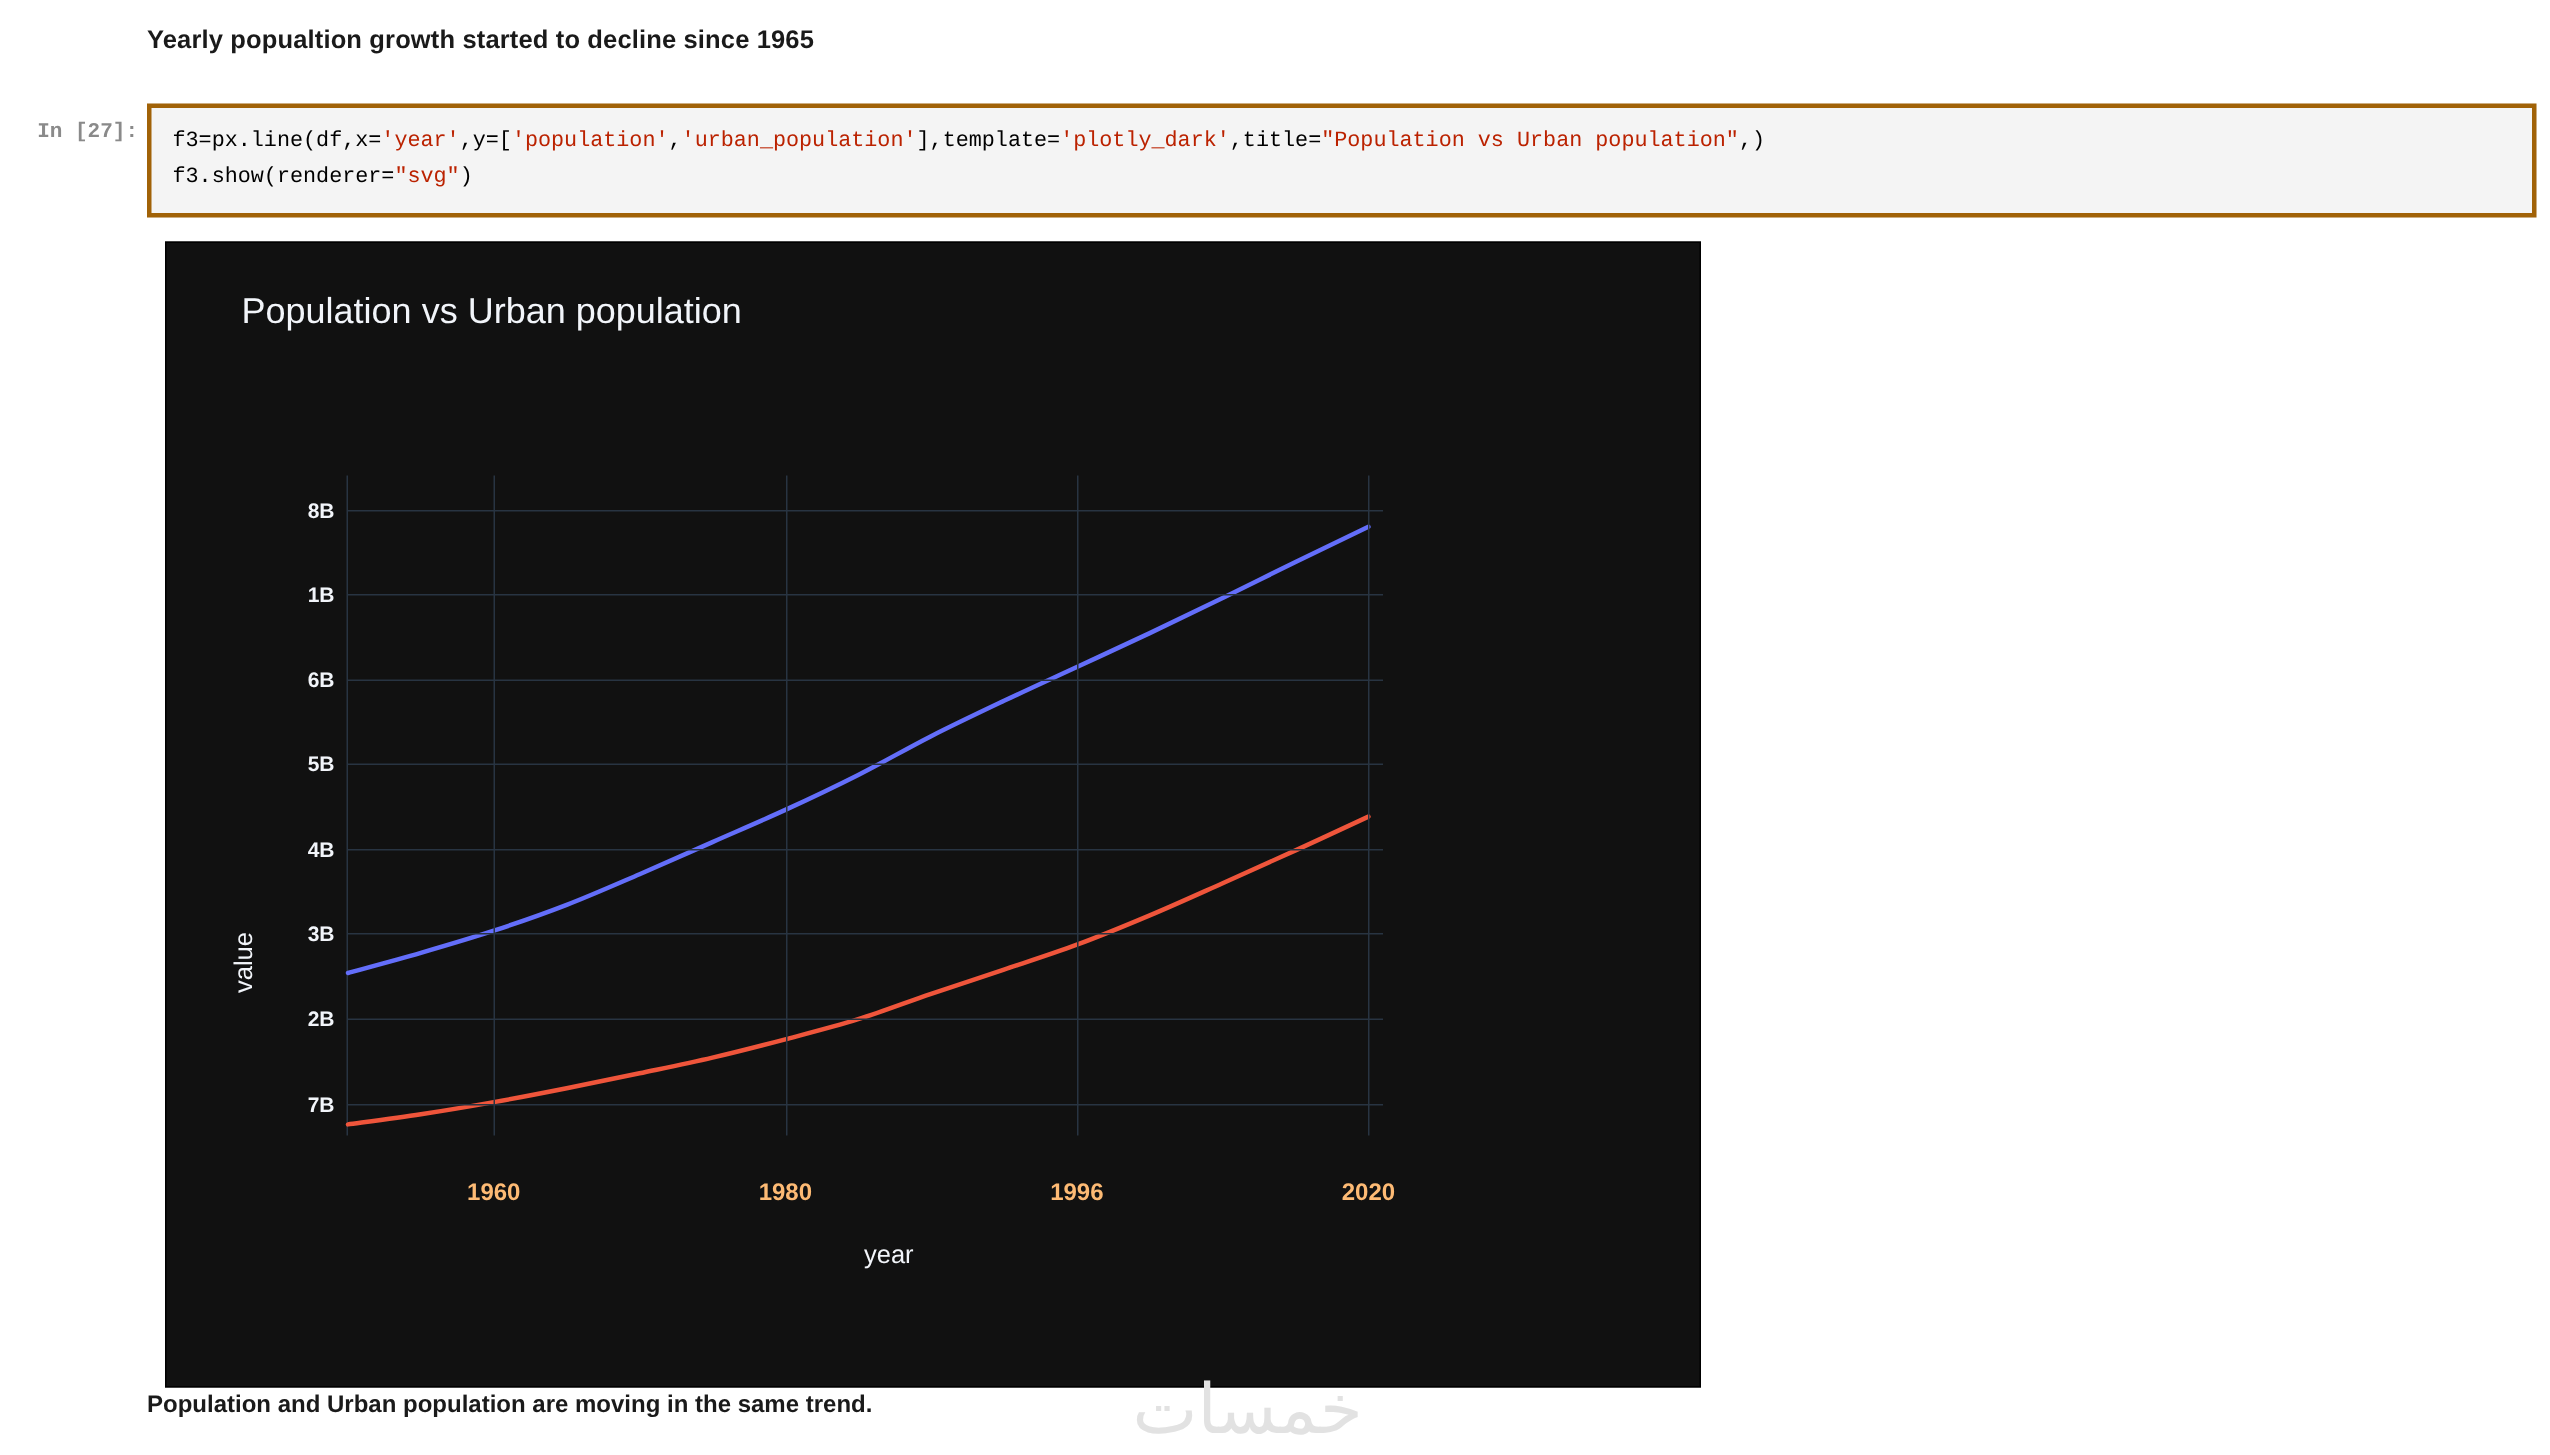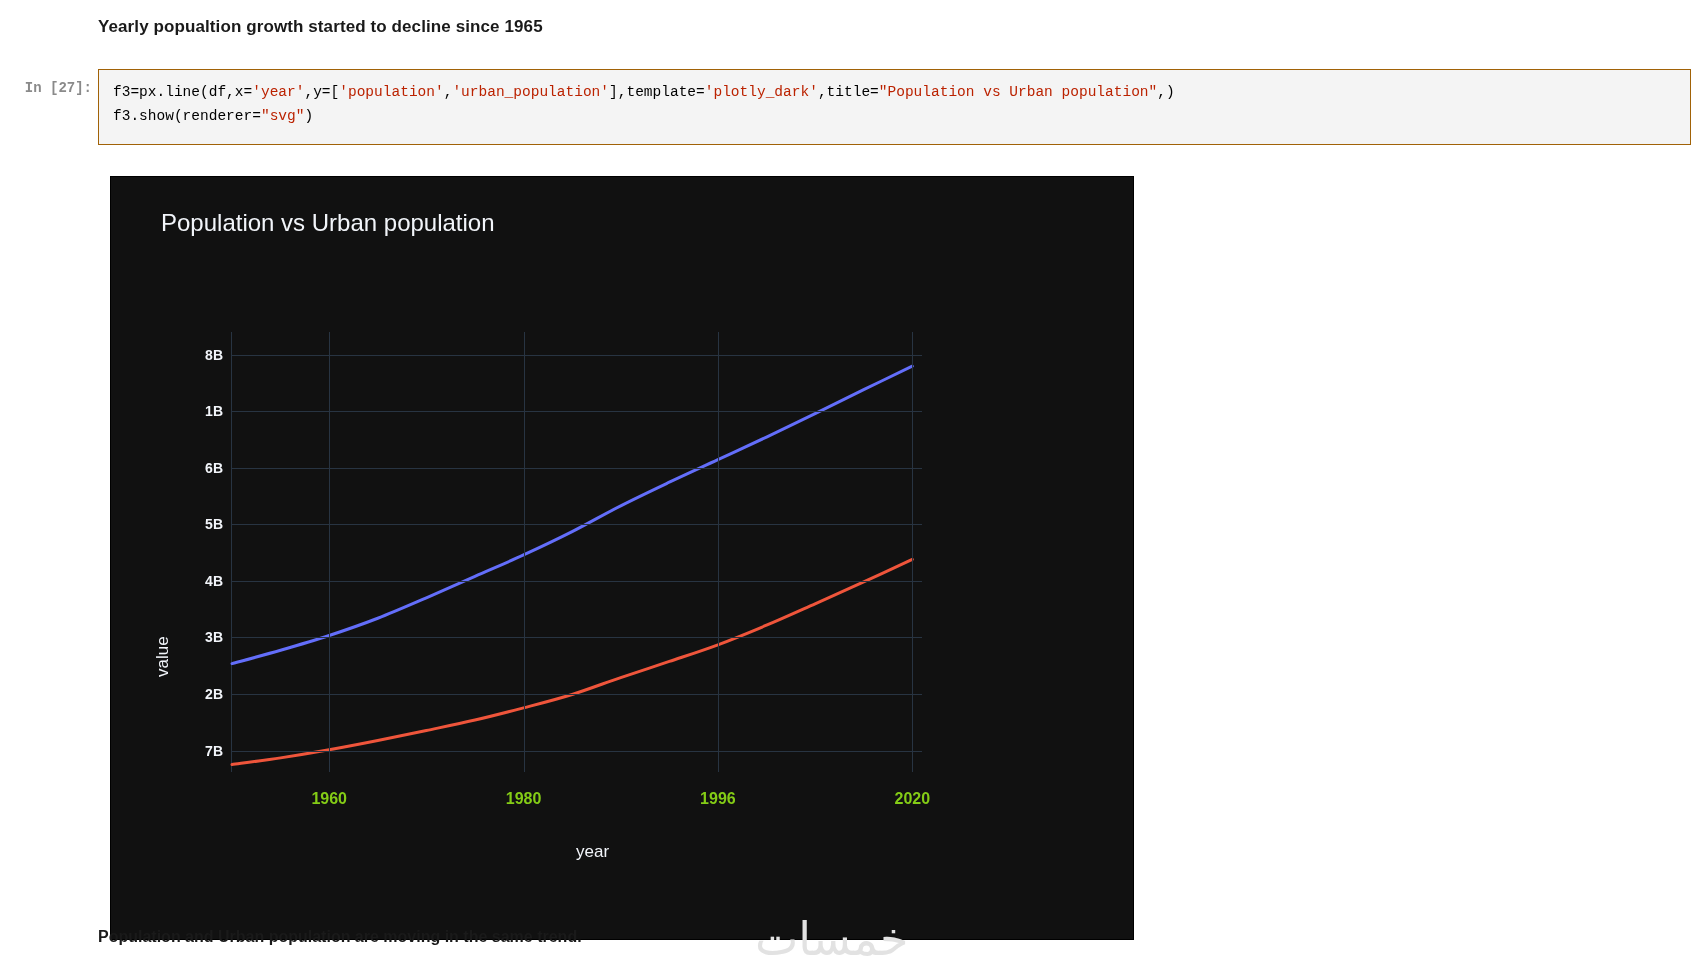--- a/index.html
+++ b/index.html
@@ -37,37 +37,37 @@
     font-size: 14px;
     color: #8a8a8a;
     white-space: nowrap;
     font-weight: bold;
   }
   .code-cell {
     position: absolute;
     left: 98px; top: 69px;
     width: 1593px; height: 76px;
     background: #f4f4f4;
-    border: 1px solid #a16207;
+    border: 3px solid #a16207;
     padding: 10px 12px 0 14px;
   }
   .code-line {
     font-family: "Liberation Mono", monospace;
     font-size: 14.5px;
     line-height: 24px;
     color: #000000;
     white-space: pre;
   }
   .tok-str  { color: #bb2200; }
   .tok-plain{ color: #000000; }
 
   
   .figure {
     position: absolute;
-    left: 110px; top: 176px;
+    left: 110px; top: 161px;
     width: 1024px; height: 764px;
     background: #111111;
     border: 1px solid #000000;
   }
   .fig-title {
     position: absolute;
     left: 50px; top: 32px;
     font-size: 24px;
     color: #f2f5fa;
     white-space: nowrap;
@@ -97,25 +97,25 @@
     transform: translateY(-50%);
     font-size: 14px;
     font-weight: bold;
     color: #f2f5fa;
     white-space: nowrap;
     padding-left: 44px;
   }
   .xtick {
     position: absolute;
     top: 100%;
-    margin-top: 18px;
+    margin-top: 30px;
     transform: translateX(-50%);
     font-size: 16px;
     font-weight: bold;
-    color: #84cc16;
+    color: #fdba74;
     white-space: nowrap;
   }
   .axis-title-y {
     position: absolute;
     left: 42px; top: 500px;
     transform: rotate(-90deg);
     transform-origin: left top;
     font-size: 17px;
     color: #f2f5fa;
     white-space: nowrap;

